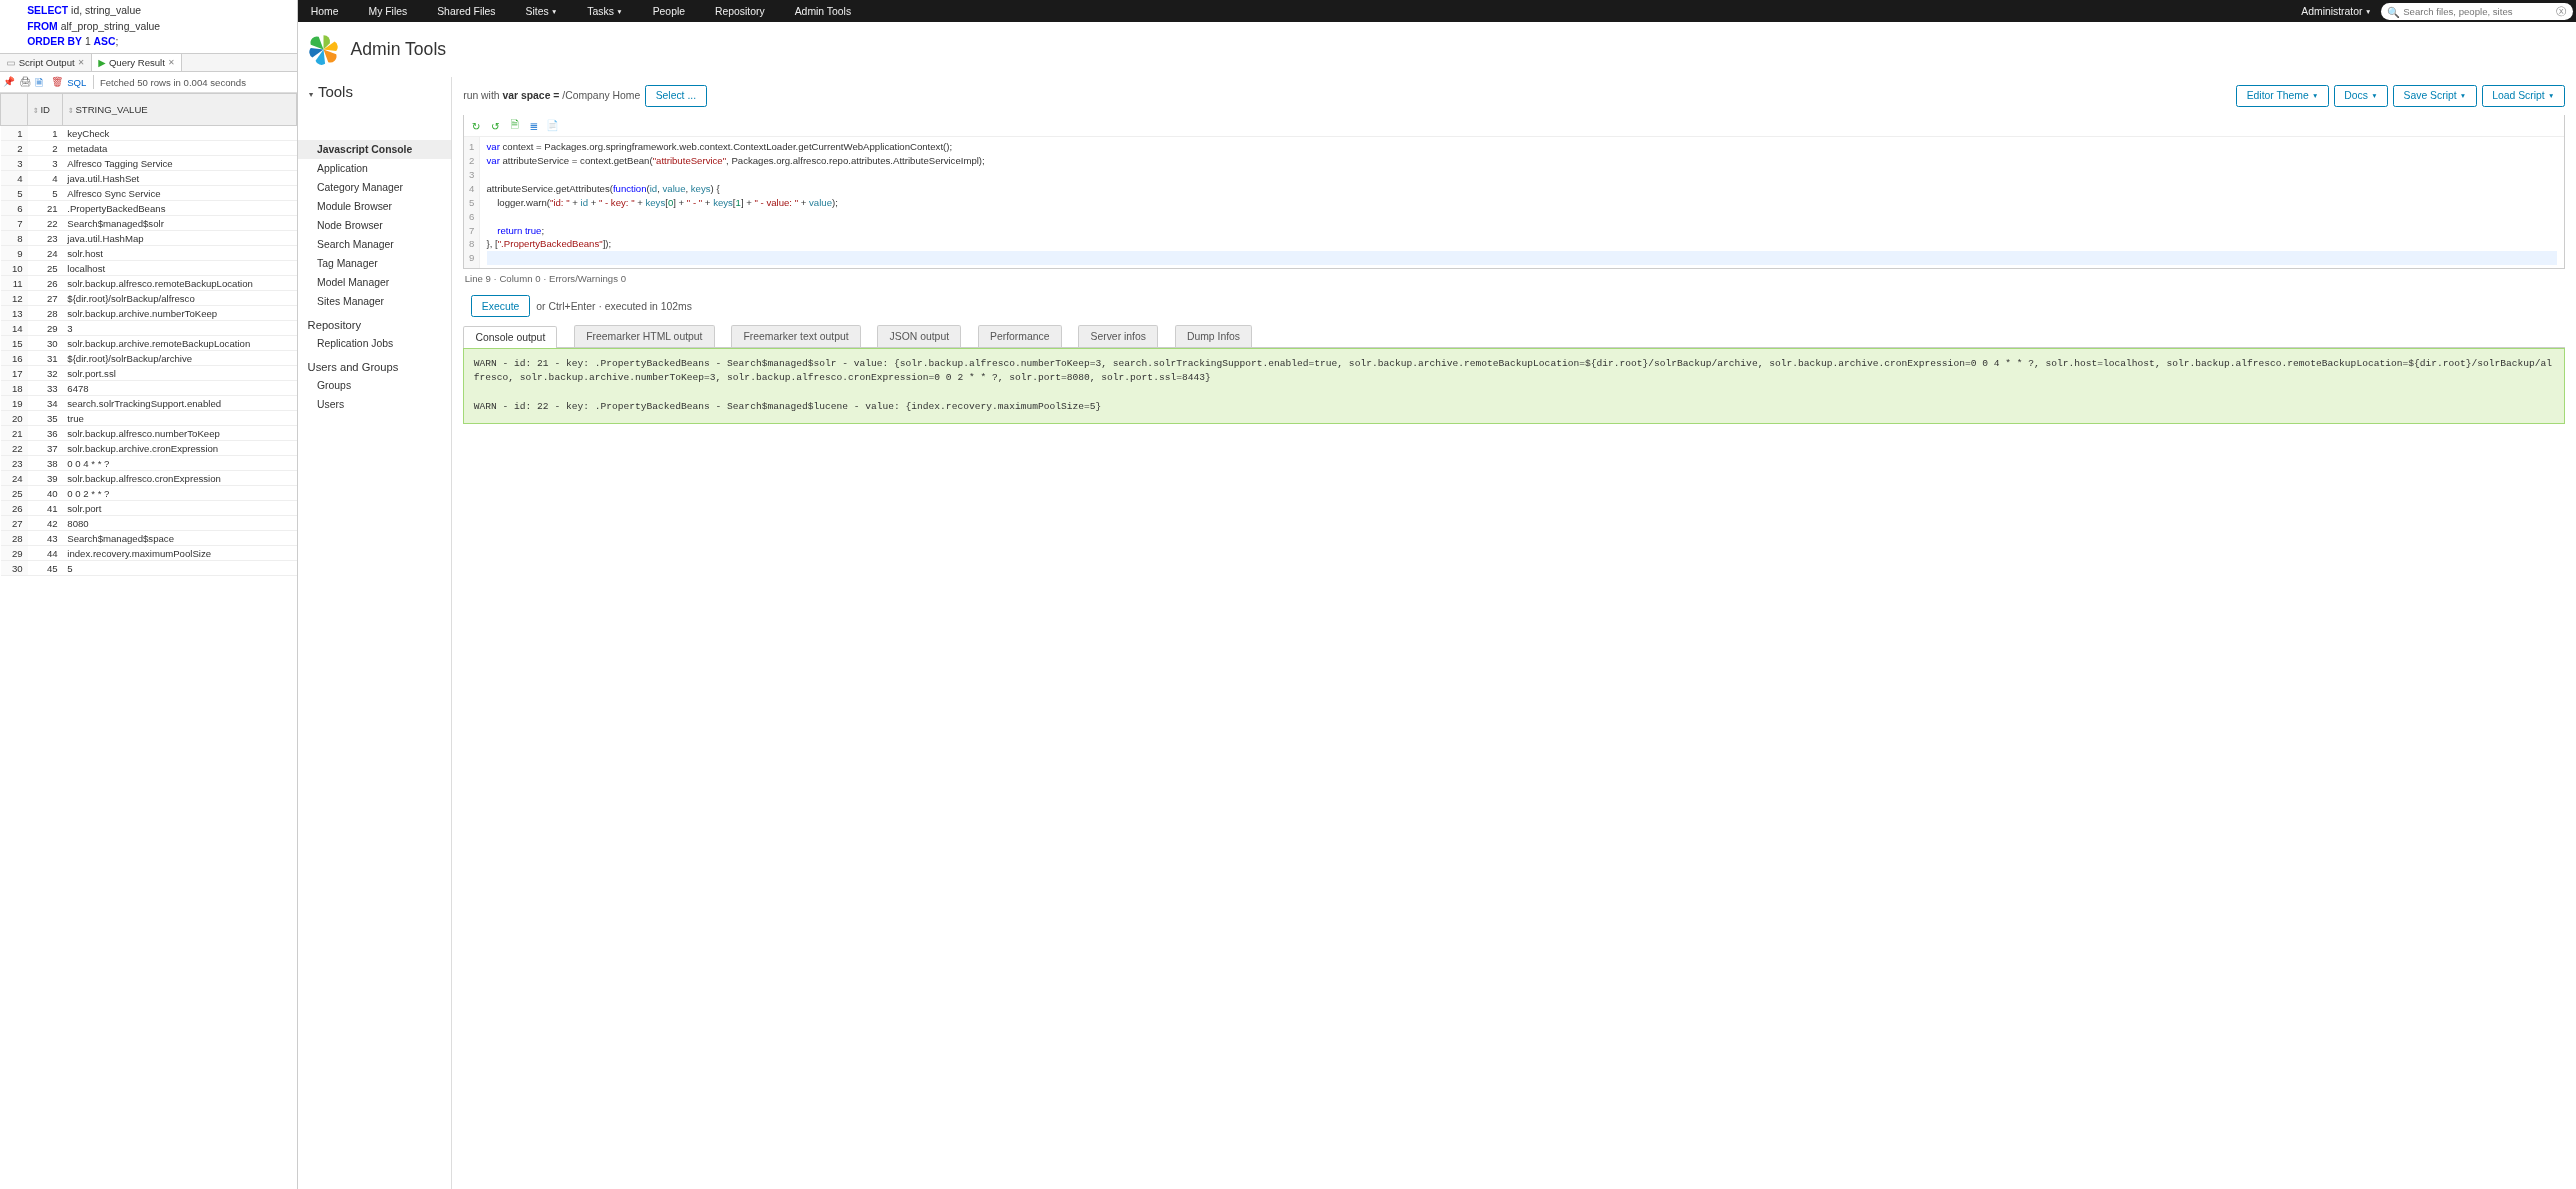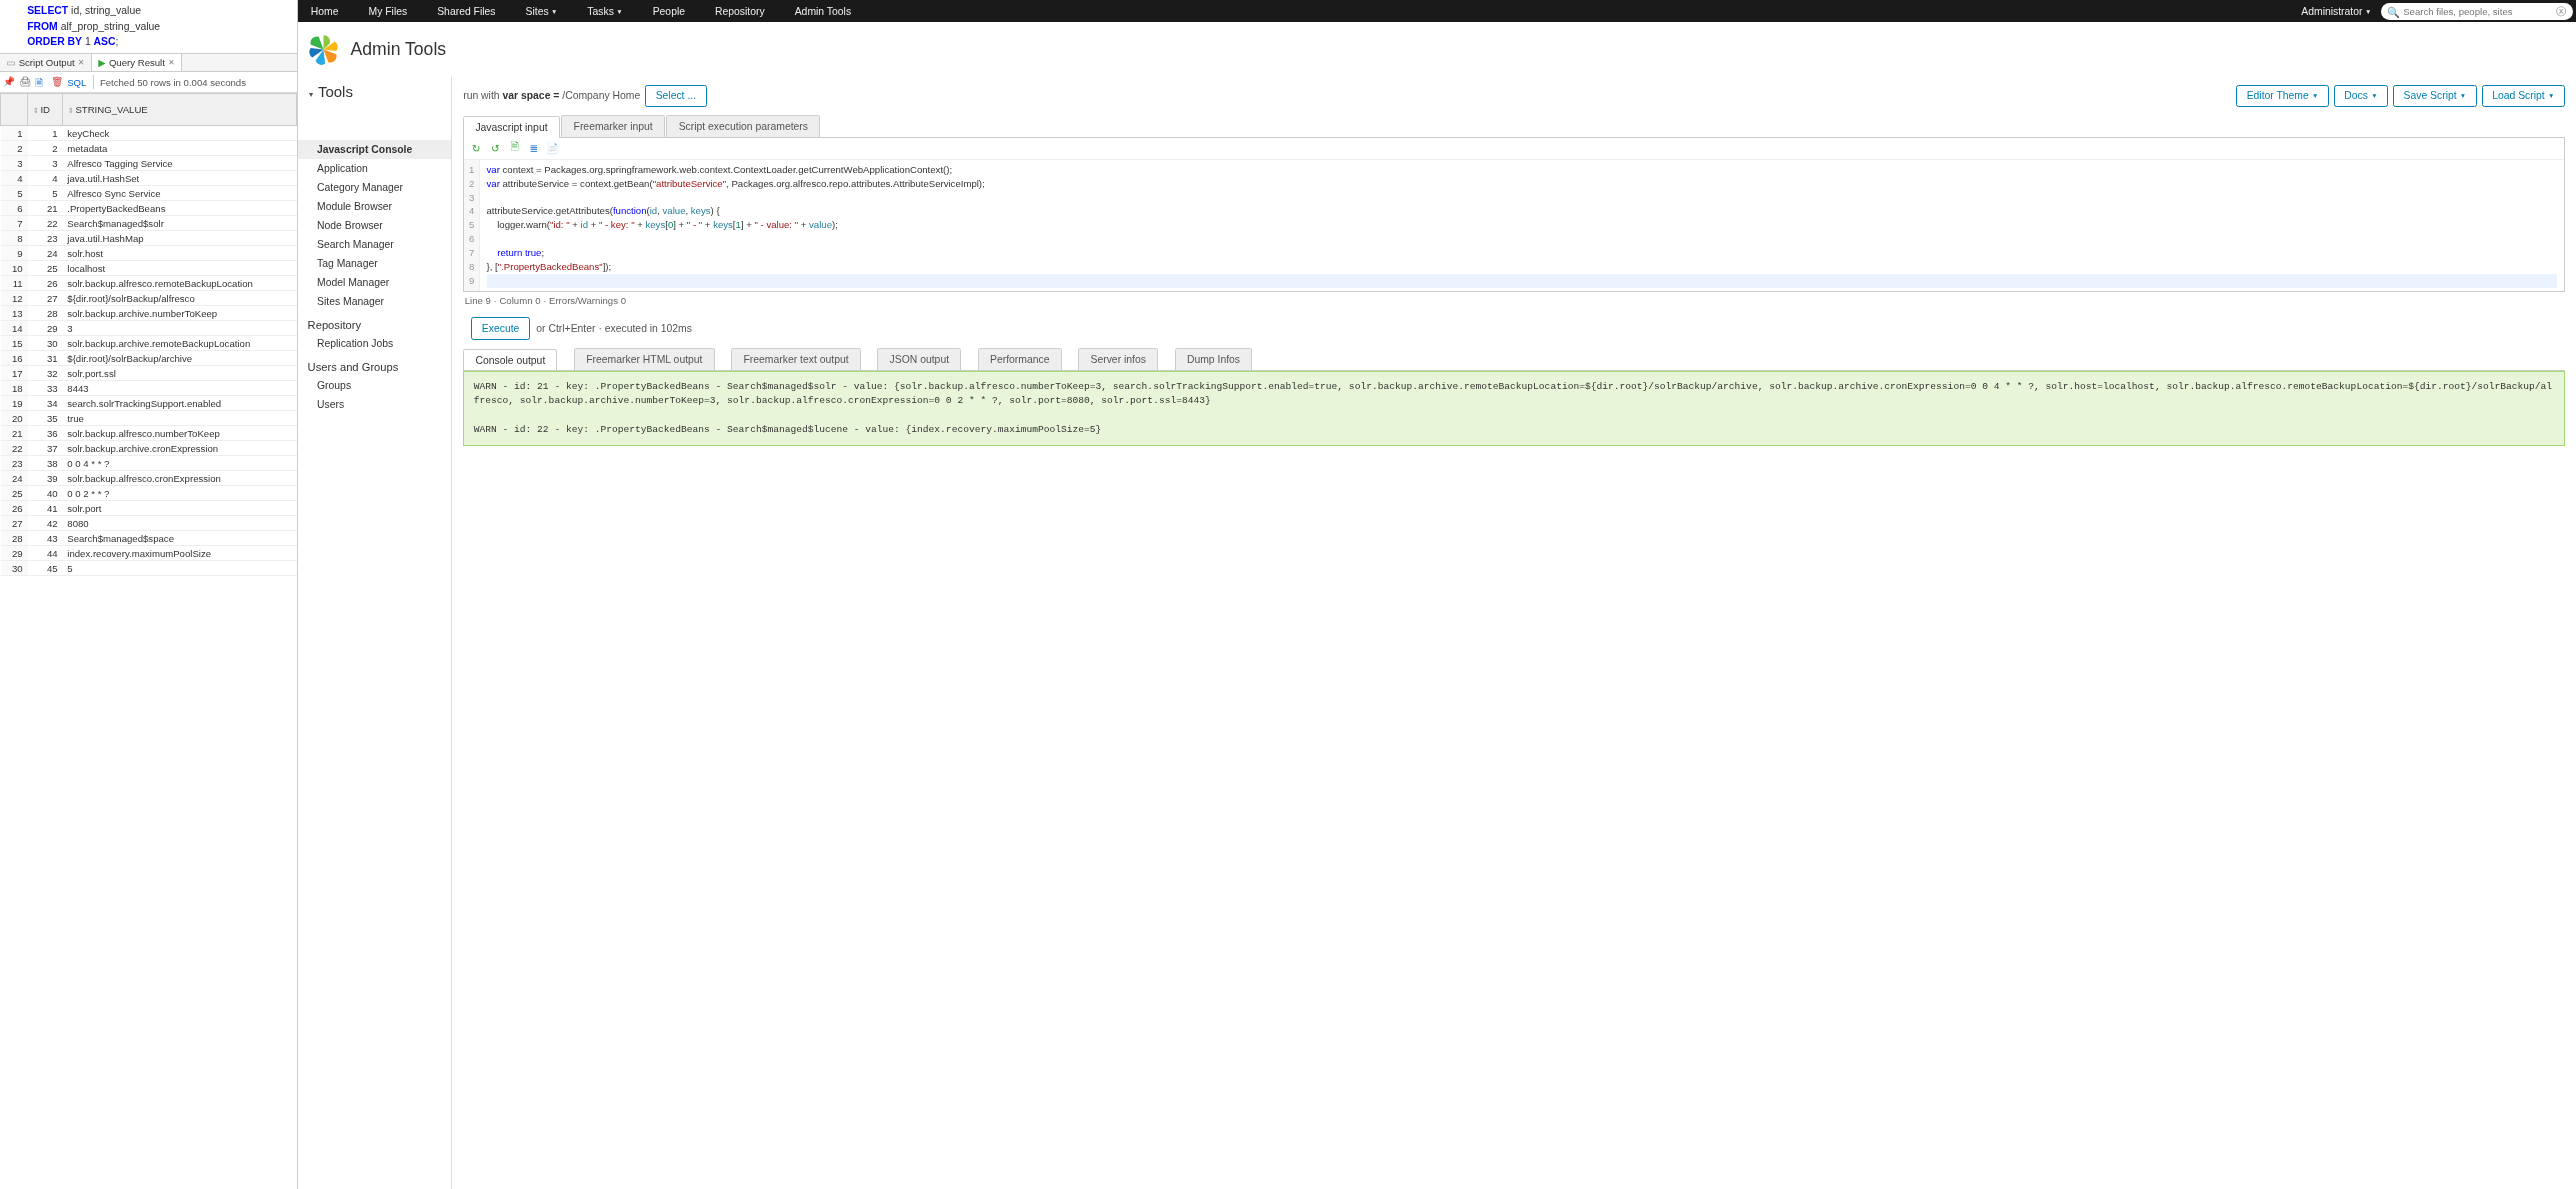--- a/index.html
+++ b/index.html
@@ -199,21 +199,21 @@
               <td>${dir.root}/solrBackup/archive</td>
             </tr>
             <tr>
               <td class="rownum">17</td>
               <td class="idcol">32</td>
               <td>solr.port.ssl</td>
             </tr>
             <tr>
               <td class="rownum">18</td>
               <td class="idcol">33</td>
-              <td>8443</td>
+              <td>6478</td>
             </tr>
             <tr>
               <td class="rownum">19</td>
               <td class="idcol">34</td>
               <td>search.solrTrackingSupport.enabled</td>
             </tr>
             <tr>
               <td class="rownum">20</td>
               <td class="idcol">35</td>
               <td>true</td>
@@ -360,25 +360,20 @@
           <button class="btn">
               <span>Save Script</span>
               <span class="caret">▼</span>
             </button>
           <button class="btn">
               <span>Load Script</span>
               <span class="caret">▼</span>
             </button>
         </div>
 
-        <div class="tabs" id="input-tabs">
-            <div class="tab active">Javascript input</div>
-            <div class="tab">Freemarker input</div>
-            <div class="tab">Script execution parameters</div>
-          </div>
         <div class="editor-box">
           <div class="editor-toolbar">
             <span class="tico" style="color:#3a3;">↻</span>
             <span class="tico" style="color:#3a3;">↺</span>
             <span class="tico" style="color:#3a3;">🗎</span>
             <span class="tico" style="color:#06c;">≣</span>
             <span class="tico" style="color:#3a3;">📄</span>
           </div>
           <div class="code-editor">
             <div class="code-gutter" id="code-gutter">

